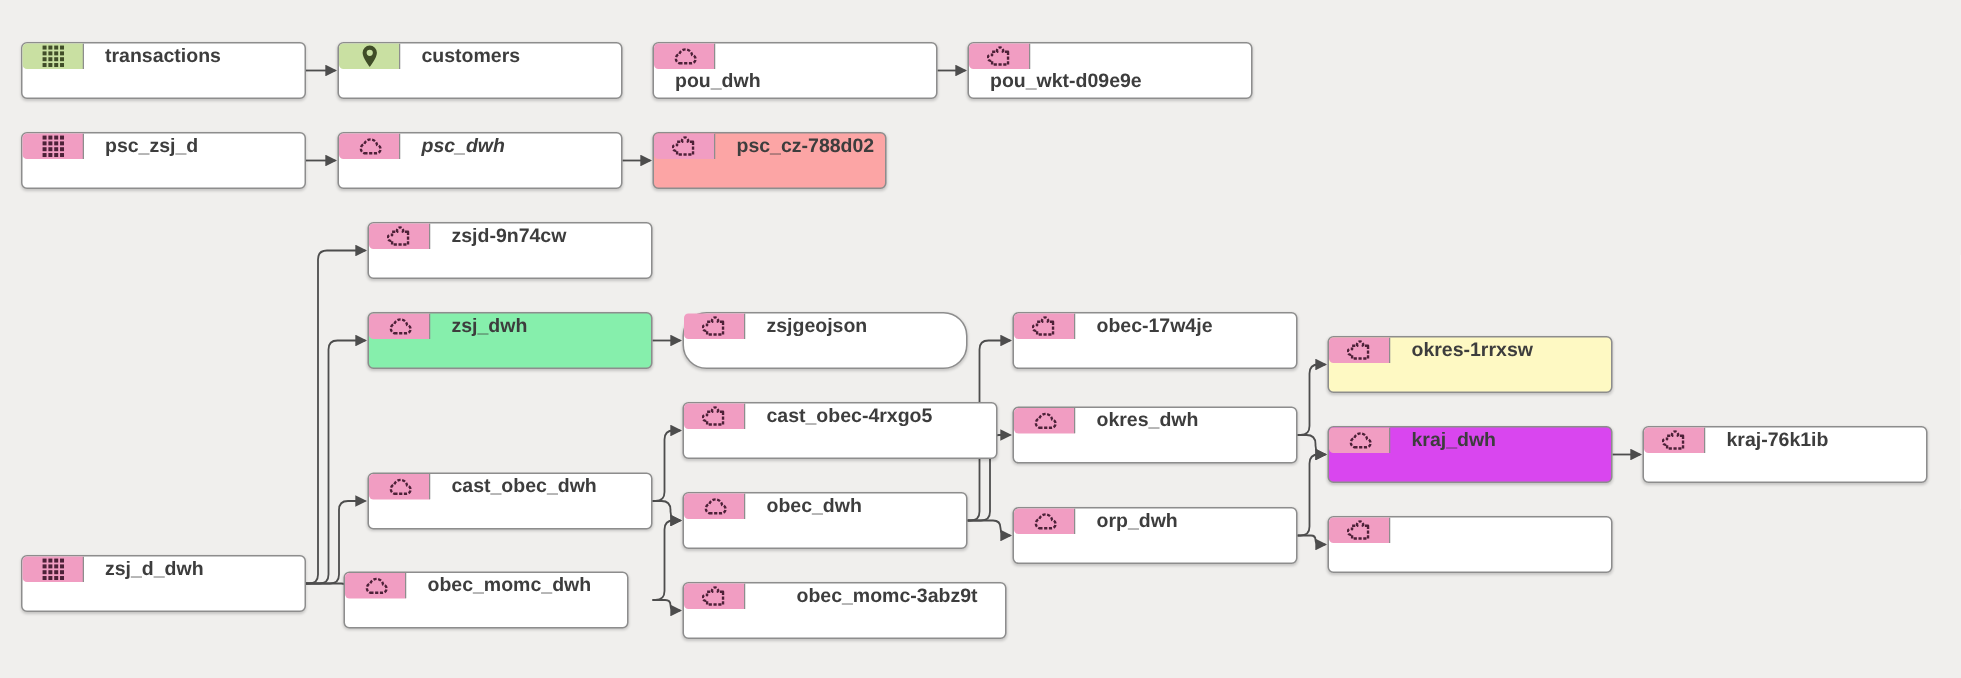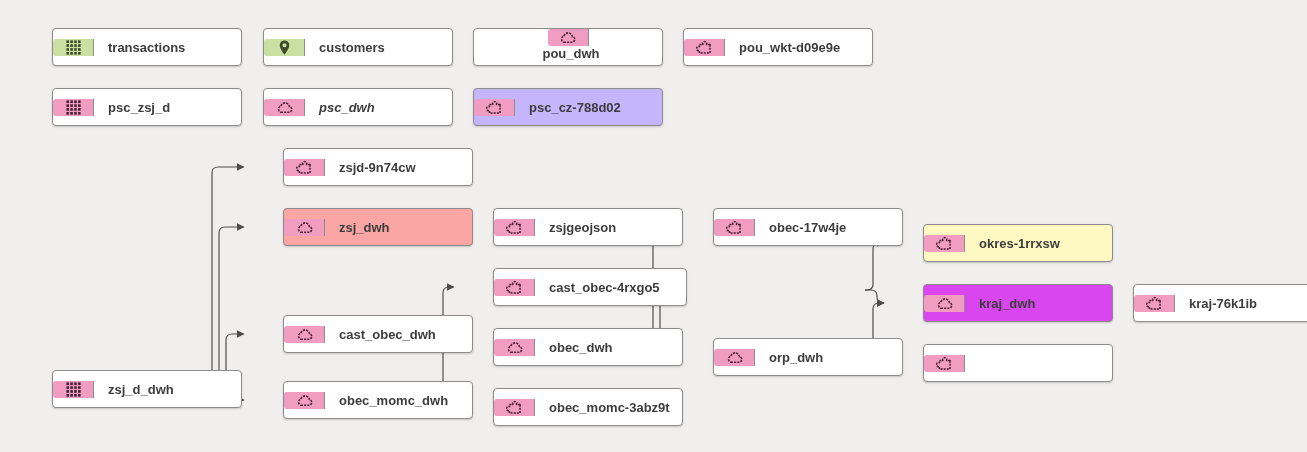--- a/index.html
+++ b/index.html
@@ -14,29 +14,28 @@
   #edge-layer {
     position: absolute;
     left: 0;
     top: 0;
     z-index: 1;
     pointer-events: none;
   }
   .node {
     position: absolute;
     display: flex;
-    align-items: center;
+    align-items: flex-start;
     box-sizing: border-box;
     background: #ffffff;
     border: 1px solid #8d8d8d;
     border-radius: 4px;
     box-shadow: 0 1px 2px rgba(0,0,0,0.18);
     z-index: 2;
     cursor: pointer;
-    margin-left: 38px;
   }
   .node-icon-wrap {
     flex: 0 0 auto;
     display: flex;
     align-items: center;
     justify-content: center;
     border-right: 1px solid #8d8d8d;
     border-radius: 3px 0 0 3px;
   }
   .node-icon-wrap svg {
@@ -118,21 +117,21 @@
     <div class="node-label" style="color: rgb(61, 61, 61);">customers</div>
   </div>
     <div class="node" style="left: 435px; top: 28px; width: 190px; height: 38px; border-color: rgb(141, 141, 141); background: rgb(255, 255, 255); flex-direction: column;">
     <div class="node-icon-wrap" style="width: 40px; border-right-color: rgb(141, 141, 141); background: rgb(241, 157, 194); color: rgb(77, 33, 56);">
         <svg viewBox="0 0 16 16">
           <path d="M4.6 12.4h7.6a2.6 2.6 0 0 0 .4-5.17 4.1 4.1 0 0 0-8-.6 3 3 0 0 0 0 5.77z" fill="none" stroke="currentColor" stroke-width="1.5" stroke-linejoin="round" stroke-dasharray="2 1"></path>
         </svg>
       </div>
     <div class="node-label" style="color: rgb(61, 61, 61);">pou_dwh</div>
   </div>
-    <div class="node" style="left: 645px; top: 28px; width: 190px; height: 38px; border-color: rgb(141, 141, 141); background: rgb(255, 255, 255);">
+    <div class="node" style="left: 645px; top: 28px; width: 190px; height: 38px; border-color: rgb(141, 141, 141); background: rgb(255, 255, 255); flex-direction: column;">
     <div class="node-icon-wrap" style="width: 40px; border-right-color: rgb(141, 141, 141); background: rgb(241, 157, 194); color: rgb(77, 33, 56);">
         <svg viewBox="0 0 16 16">
           <path d="M13.2 5.2V13.2H3.2V10.7A1.9 1.9 0 1 1 3.2 7.3V5.2H6.5A1.9 1.9 0 1 1 9.9 5.2Z" fill="none" stroke="currentColor" stroke-width="1.5" stroke-linejoin="round" stroke-dasharray="2 1"></path>
         </svg>
       </div>
     <div class="node-label" style="color: rgb(61, 61, 61);">pou_wkt-d09e9e</div>
   </div>
     <div class="node" style="left: 14px; top: 88px; width: 190px; height: 38px; border-color: rgb(141, 141, 141); background: rgb(255, 255, 255);">
     <div class="node-icon-wrap" style="width: 40px; border-right-color: rgb(141, 141, 141); background: rgb(241, 157, 194); color: rgb(77, 33, 56);">
         <svg viewBox="0 0 16 16">
@@ -157,53 +156,53 @@
     <div class="node-label" style="color: rgb(61, 61, 61);">psc_zsj_d</div>
   </div>
     <div class="node" style="left: 225px; top: 88px; width: 190px; height: 38px; border-color: rgb(141, 141, 141); background: rgb(255, 255, 255); font-style: italic;">
     <div class="node-icon-wrap" style="width: 40px; border-right-color: rgb(141, 141, 141); background: rgb(241, 157, 194); color: rgb(77, 33, 56);">
         <svg viewBox="0 0 16 16">
           <path d="M4.6 12.4h7.6a2.6 2.6 0 0 0 .4-5.17 4.1 4.1 0 0 0-8-.6 3 3 0 0 0 0 5.77z" fill="none" stroke="currentColor" stroke-width="1.5" stroke-linejoin="round" stroke-dasharray="2 1"></path>
         </svg>
       </div>
     <div class="node-label" style="color: rgb(61, 61, 61);">psc_dwh</div>
   </div>
-    <div class="node" style="left: 435px; top: 88px; width: 190px; height: 38px; border-color: rgb(141, 141, 141); background: #c4b5fd;">
+    <div class="node" style="left: 435px; top: 88px; width: 156px; height: 38px; border-color: rgb(141, 141, 141); background: #fca5a5;">
     <div class="node-icon-wrap" style="width: 40px; border-right-color: rgb(141, 141, 141); background: rgb(241, 157, 194); color: rgb(77, 33, 56);">
         <svg viewBox="0 0 16 16">
           <path d="M13.2 5.2V13.2H3.2V10.7A1.9 1.9 0 1 1 3.2 7.3V5.2H6.5A1.9 1.9 0 1 1 9.9 5.2Z" fill="none" stroke="currentColor" stroke-width="1.5" stroke-linejoin="round" stroke-dasharray="2 1"></path>
         </svg>
       </div>
     <div class="node-label" style="color: rgb(61, 61, 61);">psc_cz-788d02</div>
   </div>
     <div class="node" style="left: 245px; top: 148px; width: 190px; height: 38px; border-color: rgb(141, 141, 141); background: rgb(255, 255, 255);">
     <div class="node-icon-wrap" style="width: 40px; border-right-color: rgb(141, 141, 141); background: rgb(241, 157, 194); color: rgb(77, 33, 56);">
         <svg viewBox="0 0 16 16">
           <path d="M13.2 5.2V13.2H3.2V10.7A1.9 1.9 0 1 1 3.2 7.3V5.2H6.5A1.9 1.9 0 1 1 9.9 5.2Z" fill="none" stroke="currentColor" stroke-width="1.5" stroke-linejoin="round" stroke-dasharray="2 1"></path>
         </svg>
       </div>
     <div class="node-label" style="color: rgb(61, 61, 61);">zsjd-9n74cw</div>
   </div>
-    <div class="node" style="left: 245px; top: 208px; width: 190px; height: 38px; border-color: rgb(141, 141, 141); background: #fca5a5;">
+    <div class="node" style="left: 245px; top: 208px; width: 190px; height: 38px; border-color: rgb(141, 141, 141); background: #86efac;">
     <div class="node-icon-wrap" style="width: 40px; border-right-color: rgb(141, 141, 141); background: rgb(241, 157, 194); color: rgb(77, 33, 56);">
         <svg viewBox="0 0 16 16">
           <path d="M4.6 12.4h7.6a2.6 2.6 0 0 0 .4-5.17 4.1 4.1 0 0 0-8-.6 3 3 0 0 0 0 5.77z" fill="none" stroke="currentColor" stroke-width="1.5" stroke-linejoin="round" stroke-dasharray="2 1"></path>
         </svg>
       </div>
     <div class="node-label" style="color: rgb(61, 61, 61);">zsj_dwh</div>
   </div>
-    <div class="node" style="left: 455px; top: 208px; width: 190px; height: 38px; border-color: rgb(141, 141, 141); background: rgb(255, 255, 255);">
+    <div class="node" style="left: 455px; top: 208px; width: 190px; height: 38px; border-color: rgb(141, 141, 141); background: rgb(255, 255, 255); border-radius: 16px;">
     <div class="node-icon-wrap" style="width: 40px; border-right-color: rgb(141, 141, 141); background: rgb(241, 157, 194); color: rgb(77, 33, 56);">
         <svg viewBox="0 0 16 16">
           <path d="M13.2 5.2V13.2H3.2V10.7A1.9 1.9 0 1 1 3.2 7.3V5.2H6.5A1.9 1.9 0 1 1 9.9 5.2Z" fill="none" stroke="currentColor" stroke-width="1.5" stroke-linejoin="round" stroke-dasharray="2 1"></path>
         </svg>
       </div>
     <div class="node-label" style="color: rgb(61, 61, 61);">zsjgeojson</div>
   </div>
-    <div class="node" style="left: 455px; top: 268px; width: 194px; height: 38px; border-color: rgb(141, 141, 141); background: rgb(255, 255, 255);">
+    <div class="node" style="left: 455px; top: 268px; width: 210px; height: 38px; border-color: rgb(141, 141, 141); background: rgb(255, 255, 255);">
     <div class="node-icon-wrap" style="width: 40px; border-right-color: rgb(141, 141, 141); background: rgb(241, 157, 194); color: rgb(77, 33, 56);">
         <svg viewBox="0 0 16 16">
           <path d="M13.2 5.2V13.2H3.2V10.7A1.9 1.9 0 1 1 3.2 7.3V5.2H6.5A1.9 1.9 0 1 1 9.9 5.2Z" fill="none" stroke="currentColor" stroke-width="1.5" stroke-linejoin="round" stroke-dasharray="2 1"></path>
         </svg>
       </div>
     <div class="node-label" style="color: rgb(61, 61, 61);">cast_obec-4rxgo5</div>
   </div>
     <div class="node" style="left: 245px; top: 315px; width: 190px; height: 38px; border-color: rgb(141, 141, 141); background: rgb(255, 255, 255);">
     <div class="node-icon-wrap" style="width: 40px; border-right-color: rgb(141, 141, 141); background: rgb(241, 157, 194); color: rgb(77, 33, 56);">
         <svg viewBox="0 0 16 16">
@@ -220,20 +219,28 @@
       </div>
     <div class="node-label" style="color: rgb(61, 61, 61);">obec_dwh</div>
   </div>
     <div class="node" style="left: 675px; top: 208px; width: 190px; height: 38px; border-color: rgb(141, 141, 141); background: rgb(255, 255, 255);">
     <div class="node-icon-wrap" style="width: 40px; border-right-color: rgb(141, 141, 141); background: rgb(241, 157, 194); color: rgb(77, 33, 56);">
         <svg viewBox="0 0 16 16">
           <path d="M13.2 5.2V13.2H3.2V10.7A1.9 1.9 0 1 1 3.2 7.3V5.2H6.5A1.9 1.9 0 1 1 9.9 5.2Z" fill="none" stroke="currentColor" stroke-width="1.5" stroke-linejoin="round" stroke-dasharray="2 1"></path>
         </svg>
       </div>
     <div class="node-label" style="color: rgb(61, 61, 61);">obec-17w4je</div>
+  </div>
+    <div class="node" style="left: 675px; top: 271px; width: 190px; height: 38px; border-color: rgb(141, 141, 141); background: rgb(255, 255, 255);">
+    <div class="node-icon-wrap" style="width: 40px; border-right-color: rgb(141, 141, 141); background: rgb(241, 157, 194); color: rgb(77, 33, 56);">
+        <svg viewBox="0 0 16 16">
+          <path d="M4.6 12.4h7.6a2.6 2.6 0 0 0 .4-5.17 4.1 4.1 0 0 0-8-.6 3 3 0 0 0 0 5.77z" fill="none" stroke="currentColor" stroke-width="1.5" stroke-linejoin="round" stroke-dasharray="2 1"></path>
+        </svg>
+      </div>
+    <div class="node-label" style="color: rgb(61, 61, 61);">okres_dwh</div>
   </div>
     <div class="node" style="left: 885px; top: 224px; width: 190px; height: 38px; border-color: rgb(141, 141, 141); background: #fef9c3;">
     <div class="node-icon-wrap" style="width: 40px; border-right-color: rgb(141, 141, 141); background: rgb(241, 157, 194); color: rgb(77, 33, 56);">
         <svg viewBox="0 0 16 16">
           <path d="M13.2 5.2V13.2H3.2V10.7A1.9 1.9 0 1 1 3.2 7.3V5.2H6.5A1.9 1.9 0 1 1 9.9 5.2Z" fill="none" stroke="currentColor" stroke-width="1.5" stroke-linejoin="round" stroke-dasharray="2 1"></path>
         </svg>
       </div>
     <div class="node-label" style="color: rgb(61, 61, 61);">okres-1rrxsw</div>
   </div>
     <div class="node" style="left: 885px; top: 284px; width: 190px; height: 38px; border-color: rgb(141, 141, 141); background: #d946ef;">
@@ -283,29 +290,29 @@
           <rect x="8.6" y="8.6" width="2.5" height="2.5" fill="currentColor"></rect>
           <rect x="8.6" y="12.25" width="2.5" height="2.5" fill="currentColor"></rect>
           <rect x="12.25" y="1.3" width="2.5" height="2.5" fill="currentColor"></rect>
           <rect x="12.25" y="4.95" width="2.5" height="2.5" fill="currentColor"></rect>
           <rect x="12.25" y="8.6" width="2.5" height="2.5" fill="currentColor"></rect>
           <rect x="12.25" y="12.25" width="2.5" height="2.5" fill="currentColor"></rect>
         </svg>
       </div>
     <div class="node-label" style="color: rgb(61, 61, 61);">zsj_d_dwh</div>
   </div>
-    <div class="node" style="left: 245px; top: 381px; width: 190px; height: 38px; border-color: rgb(141, 141, 141); background: rgb(255, 255, 255);">
+    <div class="node" style="left: 229px; top: 381px; width: 190px; height: 38px; border-color: rgb(141, 141, 141); background: rgb(255, 255, 255);">
     <div class="node-icon-wrap" style="width: 40px; border-right-color: rgb(141, 141, 141); background: rgb(241, 157, 194); color: rgb(77, 33, 56);">
         <svg viewBox="0 0 16 16">
           <path d="M4.6 12.4h7.6a2.6 2.6 0 0 0 .4-5.17 4.1 4.1 0 0 0-8-.6 3 3 0 0 0 0 5.77z" fill="none" stroke="currentColor" stroke-width="1.5" stroke-linejoin="round" stroke-dasharray="2 1"></path>
         </svg>
       </div>
     <div class="node-label" style="color: rgb(61, 61, 61);">obec_momc_dwh</div>
   </div>
-    <div class="node" style="left: 455px; top: 388px; width: 190px; height: 38px; border-color: rgb(141, 141, 141); background: rgb(255, 255, 255);">
+    <div class="node" style="left: 455px; top: 388px; width: 216px; height: 38px; border-color: rgb(141, 141, 141); background: rgb(255, 255, 255); gap: 20px;">
     <div class="node-icon-wrap" style="width: 40px; border-right-color: rgb(141, 141, 141); background: rgb(241, 157, 194); color: rgb(77, 33, 56);">
         <svg viewBox="0 0 16 16">
           <path d="M13.2 5.2V13.2H3.2V10.7A1.9 1.9 0 1 1 3.2 7.3V5.2H6.5A1.9 1.9 0 1 1 9.9 5.2Z" fill="none" stroke="currentColor" stroke-width="1.5" stroke-linejoin="round" stroke-dasharray="2 1"></path>
         </svg>
       </div>
     <div class="node-label" style="color: rgb(61, 61, 61);">obec_momc-3abz9t</div>
   </div>
   </div>
 
 </body></html>

